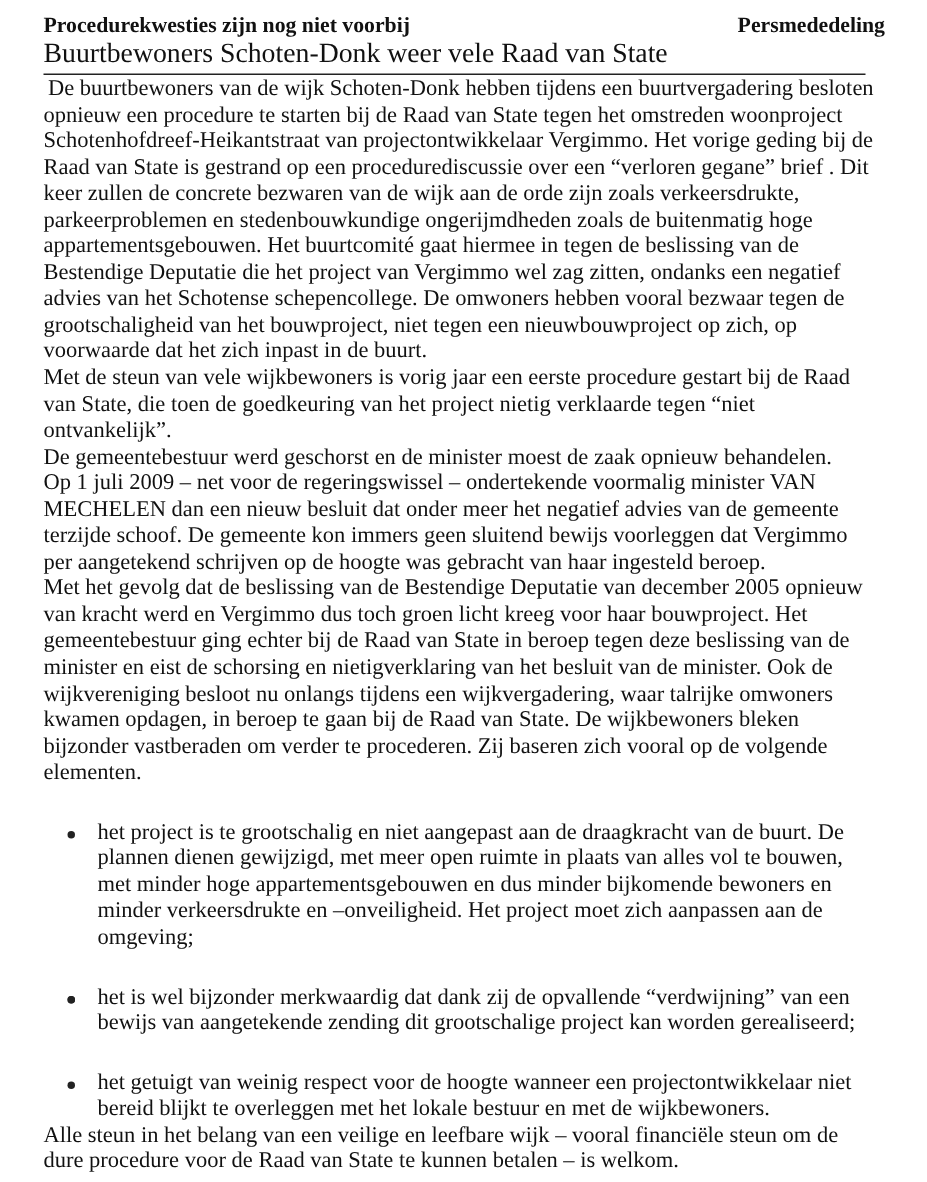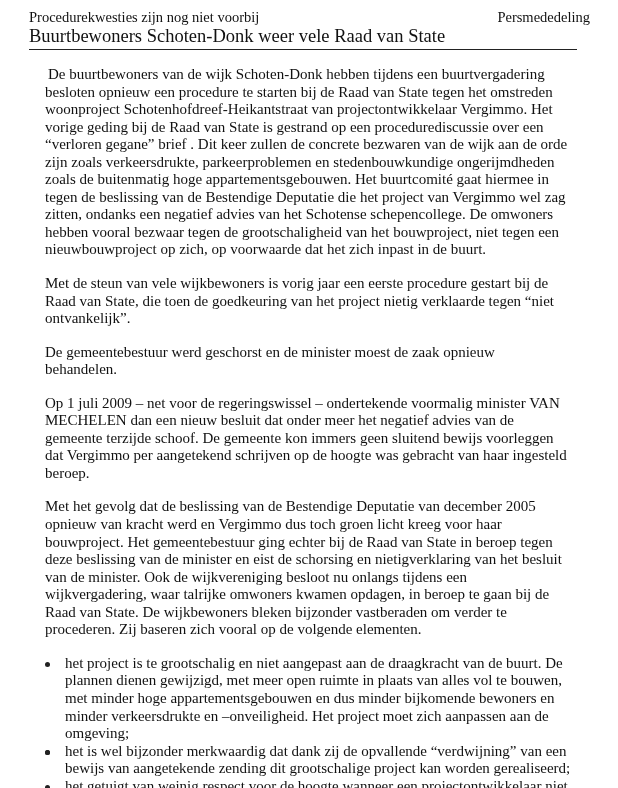--- a/index.html
+++ b/index.html
@@ -2,31 +2,31 @@
 <html><head>
 <meta charset="utf-8">
 <style>
   html, body { margin: 0; padding: 0; background: #ffffff; }
   body { width: 618px; height: 788px; overflow: hidden; position: relative; }
   .page {
     position: absolute; left: 29px; top: 9px; width: 555px;
     font-family: "Liberation Serif", serif; color: #111;
   }
   .head-row { display: flex; justify-content: space-between; align-items: baseline; }
-  .kicker, .label { font-weight: normal; font-size: 14.5px; line-height: 17px; }
+  .kicker, .label { font-weight: bold; font-size: 14.5px; line-height: 17px; }
   .label { margin-right: -6px; }
   .title {
     font-family: "Liberation Serif", serif; font-size: 18.5px; line-height: 20px;
     padding-bottom: 3px; border-bottom: 1.3px solid #222; width: 548px;
   }
   .body { font-size: 15px; line-height: 17.55px; margin-top: 1px; }
-  .body p { margin: 16px; }
+  .body p { margin: 0; }
   .body p.first { text-indent: 3px; }
   ul.bullets { margin: 0; padding: 0; list-style: none; }
-  ul.bullets li { position: relative; padding-left: 36px; }
+  ul.bullets li { position: relative; padding-left: 36px; margin-top: 22px; }
   ul.bullets li .dot {
     position: absolute; left: 16px; top: 7px; width: 5px; height: 5px;
     border-radius: 50%; background: #222;
   }
 </style>
 </head>
 <body>
 
 <div class="page">
   <div class="head-row">

